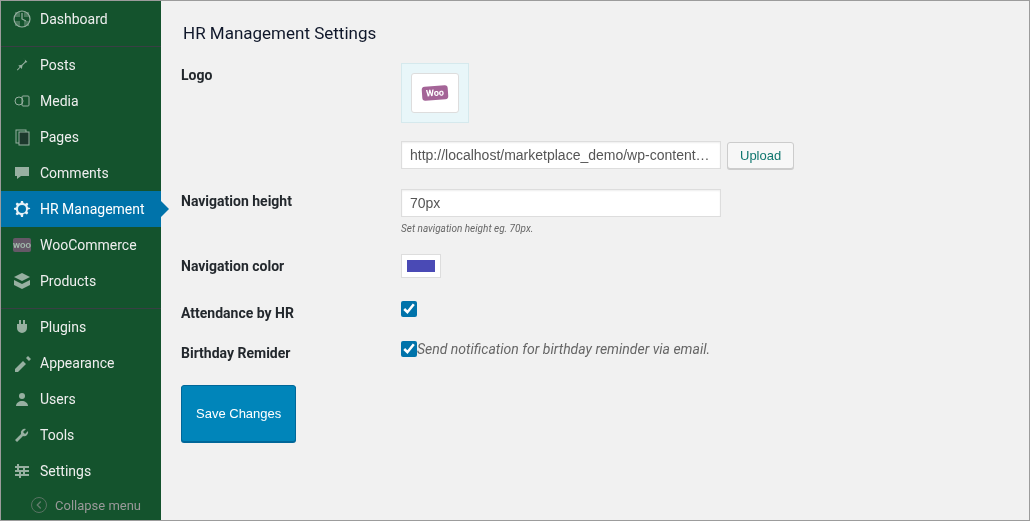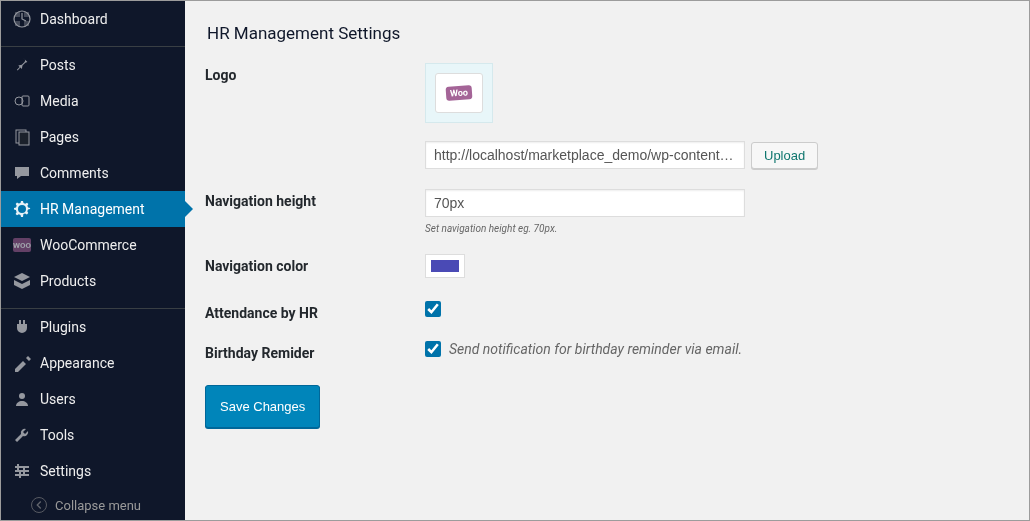--- a/index.html
+++ b/index.html
@@ -1,18 +1,18 @@
 <!DOCTYPE html>
 <html><head>
   <meta charset="utf-8">
   <style>
     * { margin: 0; padding: 0; box-sizing: border-box; }
     body { font-family: -apple-system, BlinkMacSystemFont, "Segoe UI", Roboto, sans-serif; font-size: 13px; color: #444; background: #f1f1f1; }
     .container { display: flex; width: 1030px; height: 521px; overflow: hidden; border: 1px solid #9c9c9c; }
-    .sidebar { width: 184px; background: #0f172a; color: #eee; flex-shrink: 0; }
+    .sidebar { width: 160px; background: #14532d; color: #eee; flex-shrink: 0; }
     .sidebar-item { display: flex; align-items: center; padding: 8px 11px; cursor: pointer; color: #eee; font-size: 14px; position: relative; }
     .sidebar-item.active { background: #0073aa; color: #fff; }
     .sidebar-item.active::after { content: ""; position: absolute; right: -8px; top: 50%; transform: translateY(-50%); width: 0; height: 0; border-top: 8px solid transparent; border-bottom: 8px solid transparent; border-left: 8px solid #0073aa; }
     .sidebar-item .icon { width: 20px; height: 20px; display: inline-flex; align-items: center; justify-content: center; margin-right: 8px; opacity: 0.6; }
     .sidebar-item.active .icon { opacity: 1; }
     .sidebar-item .icon svg { width: 20px; height: 20px; }
     .sidebar-sep { height: 5px; border-bottom: 1px solid #393f44; margin: 5px 0 0 0; }
     .collapse { color: #999; font-size: 13px; margin-left: 19px; }
     .collapse .icon { border: 1px solid #888; border-radius: 50%; width: 16px; height: 16px; }
     .woo-badge { width: 18px; height: 14px; background: #9b5c8f; border-radius: 2px; color: white; font-size: 8px; font-weight: bold; display: inline-flex; align-items: center; justify-content: center; }
@@ -26,23 +26,23 @@
     .woo-logo { background: #a46497; color:#fff; font-size:9px; font-weight:bold; padding: 2px 4px; border-radius: 3px; transform: rotate(-4deg); }
     .url-row { display: flex; gap: 6px; align-items: center; }
     input[type="text"] { border: 1px solid #ddd; background: #fff; padding: 5px 8px; font-size: 14px; color: #555; box-shadow: inset 0 1px 2px rgba(0,0,0,.07); }
     .url-input { width: 320px; overflow:hidden; text-overflow: ellipsis; white-space: nowrap;}
     .upload-btn { border: 1px solid #ccc; background: #f7f7f7; padding: 5px 12px; font-size: 13px; color: #0f766e; cursor: pointer; border-radius: 3px; box-shadow: 0 1px 0 #ccc; }
     .nav-input { width: 320px; }
     .desc { color: #666; font-style: italic; font-size: 10px; margin-top: 6px; }
     .color-swatch { width: 40px; height: 24px; border: 1px solid #ddd; background: #fff; padding: 5px; cursor:pointer; display:inline-block;}
     .color-inner { width: 100%; height: 100%; background: #4a4ab5; }
     input[type="checkbox"] { width: 16px; height: 16px; accent-color: #0073aa; cursor:pointer;}
-    .check-line { display: flex; align-items: center; gap: 8px; }
+    .check-line { display: flex; align-items: center; }
     .check-desc { color: #666; font-style: italic; font-size: 14px; }
-    .save-btn { background: #0085ba; border: 1px solid #006799; color: #fff; padding: 13px 14px; font-size: 13px; border-radius: 3px; cursor: pointer; box-shadow: 0 1px 0 #006799; margin-top: 4px; }
+    .save-btn { background: #0085ba; border: 1px solid #006799; color: #fff; padding: 20px 14px; font-size: 13px; border-radius: 3px; cursor: pointer; box-shadow: 0 1px 0 #006799; margin-top: 4px; }
   </style>
 </head>
 <body>
 
 <div class="container">
   <div class="sidebar">
     <div class="sidebar-item">
       <span class="icon">
           <svg viewBox="0 0 20 20" fill="currentColor">
             <path d="M3 3h5v5H3V3zm0 9h5v5H3v-5zm9-9h5v5h-5V3zm0 9h5v5h-5v-5z" opacity="0.4"></path>

